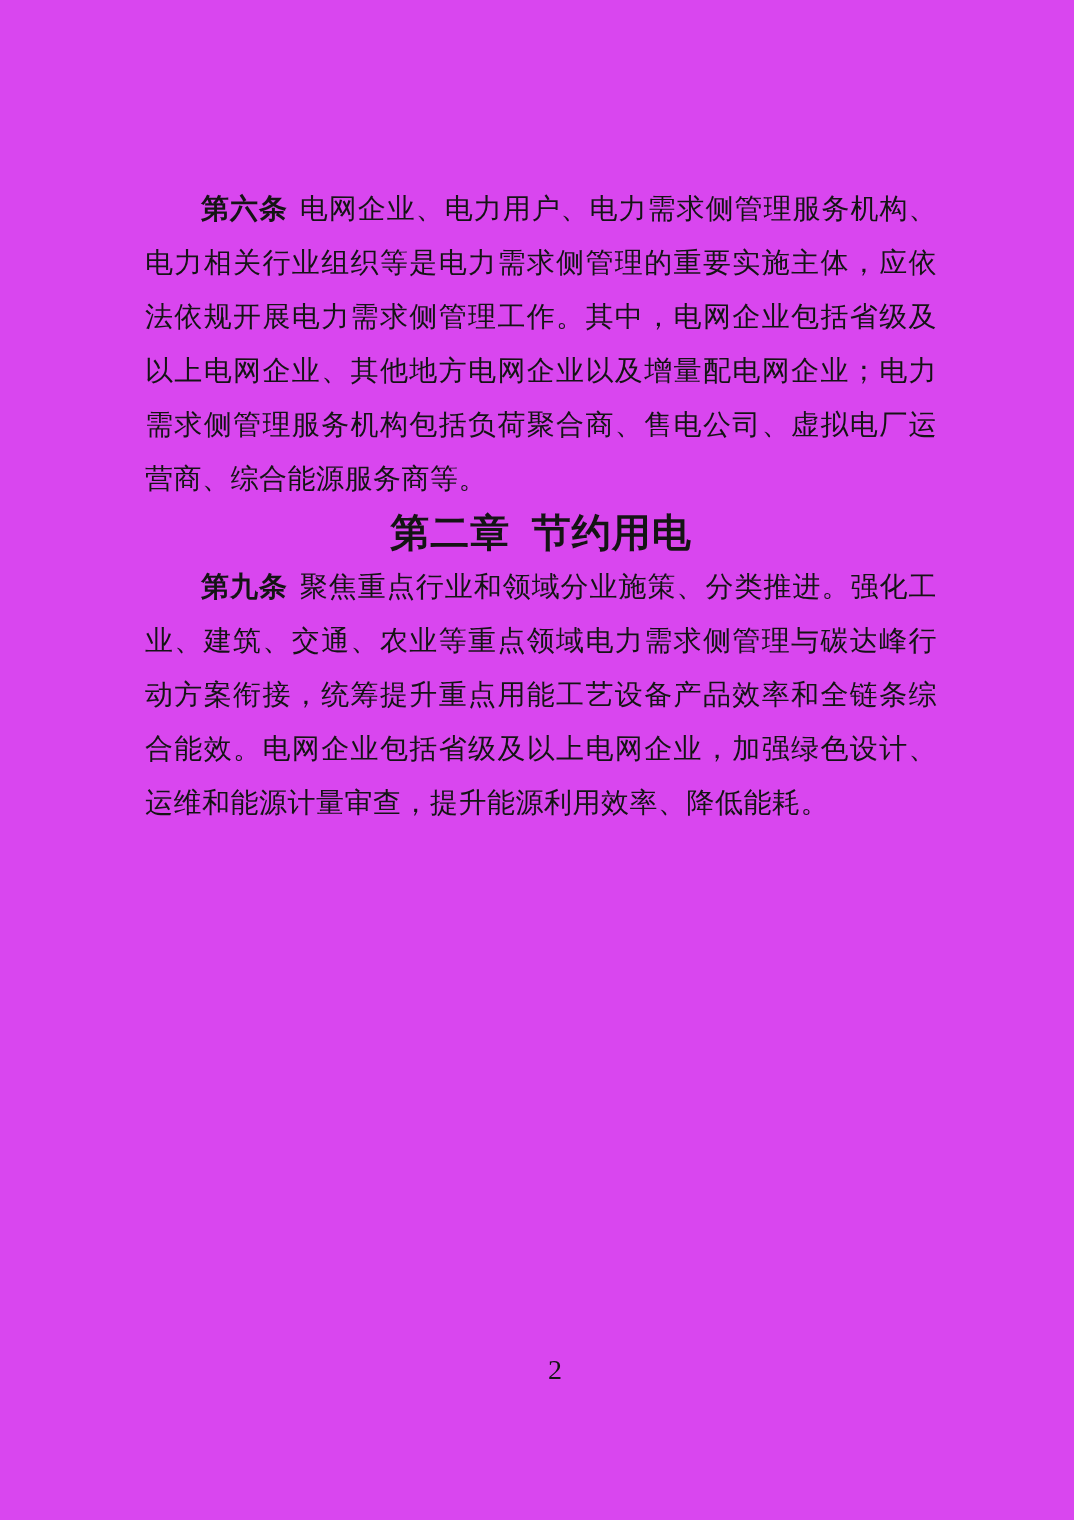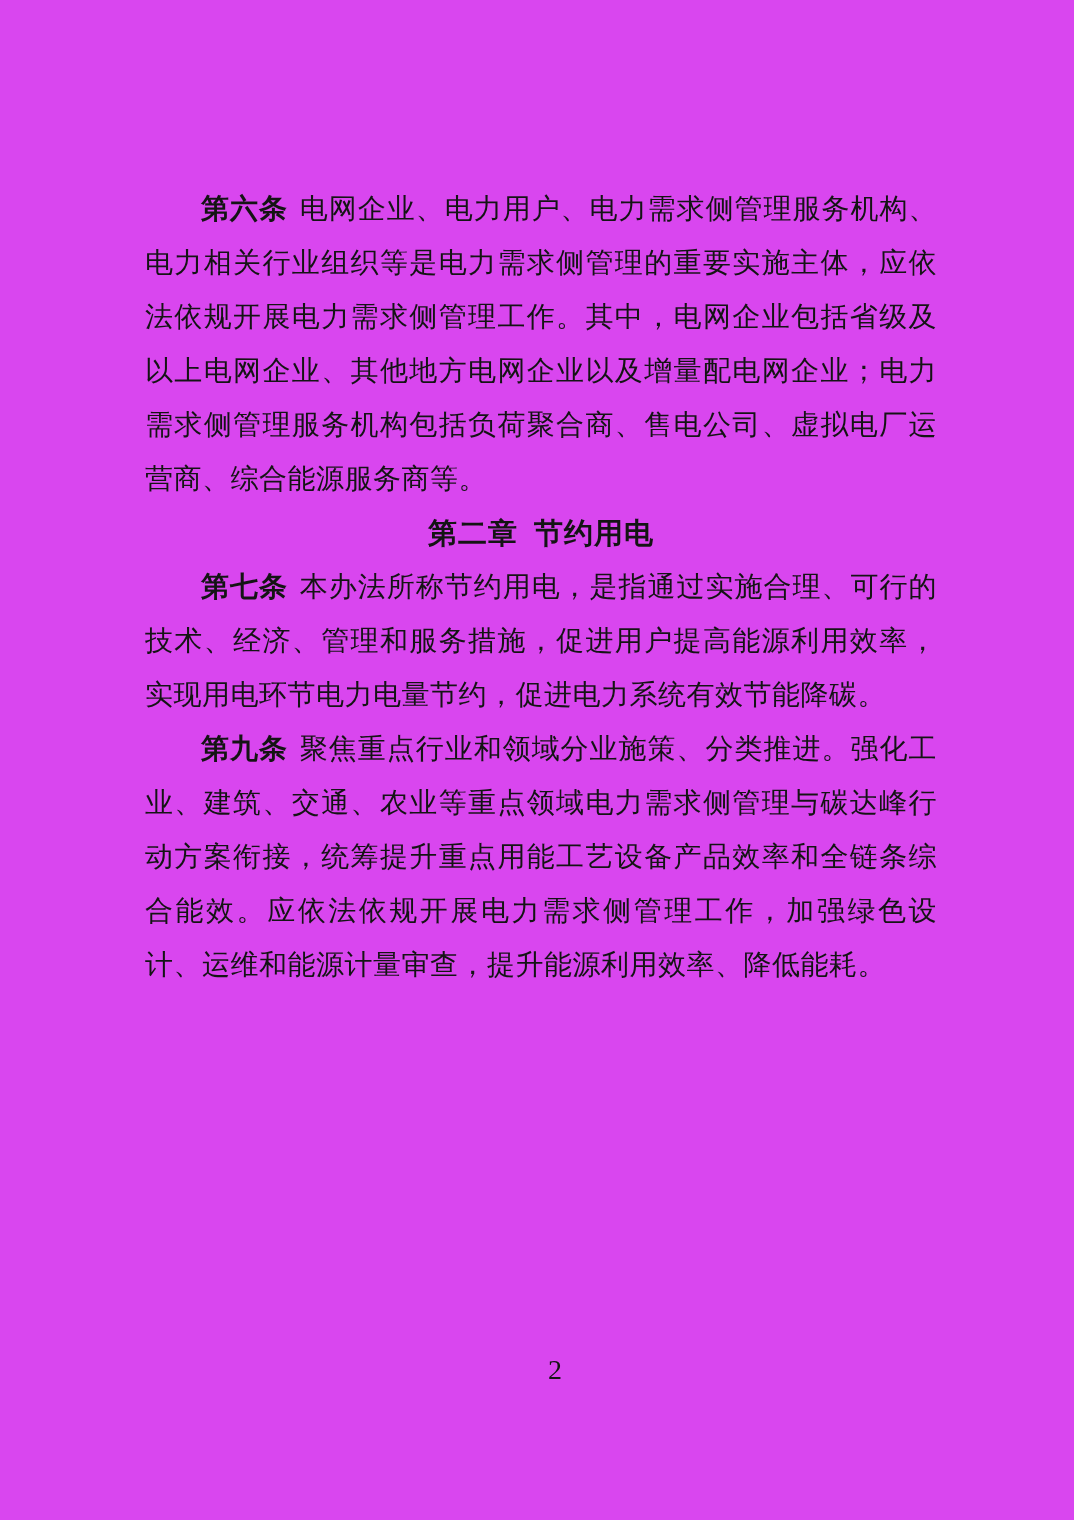--- a/index.html
+++ b/index.html
@@ -31,21 +31,21 @@
   .para {
     margin: 0;
     text-indent: 2em;
   }
   .article-label {
     font-weight: bold;
     margin-right: 0.42em;
   }
   .chapter-heading {
     margin: 0;
-    font-size: 29px;
+    font-size: 39px;
     font-weight: bold;
     line-height: 54px;
     text-align: center;
     text-indent: 0;
     letter-spacing: 1px;
   }
   .chapter-heading .chapter-label {
     margin-right: 0.55em;
   }
   .page-number {
@@ -62,21 +62,20 @@
 </head>
 <body>
 
 <div class="page">
   <div class="content">
 
     <p class="para"><span class="article-label">第六条</span><span>电网企业、电力用户、电力需求侧管理服务机构、电力相关行业组织等是电力需求侧管理的重要实施主体，应依法依规开展电力需求侧管理工作。其中，电网企业包括省级及以上电网企业、其他地方电网企业以及增量配电网企业；电力需求侧管理服务机构包括负荷聚合商、售电公司、虚拟电厂运营商、综合能源服务商等。</span></p>
 
     <h2 class="chapter-heading"><span class="chapter-label">第二章</span><span>节约用电</span></h2>
 
-    <p class="para"><span class="article-label">第七条</span><span>本办法所称节约用电，是指通过实施合理、可行的技术、经济、管理和服务措施，促进用户提高能源利用效率，实现用电环节电力电量节约，促进电力系统有效节能降碳。</span></p>
 
 
-    <p class="para"><span class="article-label">第九条</span><span>聚焦重点行业和领域分业施策、分类推进。强化工业、建筑、交通、农业等重点领域电力需求侧管理与碳达峰行动方案衔接，统筹提升重点用能工艺设备产品效率和全链条综合能效。应依法依规开展电力需求侧管理工作，加强绿色设计、运维和能源计量审查，提升能源利用效率、降低能耗。</span></p>
+    <p class="para"><span class="article-label">第九条</span><span>聚焦重点行业和领域分业施策、分类推进。强化工业、建筑、交通、农业等重点领域电力需求侧管理与碳达峰行动方案衔接，统筹提升重点用能工艺设备产品效率和全链条综合能效。电网企业包括省级及以上电网企业，加强绿色设计、运维和能源计量审查，提升能源利用效率、降低能耗。</span></p>
 
   </div>
 
   <div class="page-number">2</div>
 </div>
 
 </body></html>

